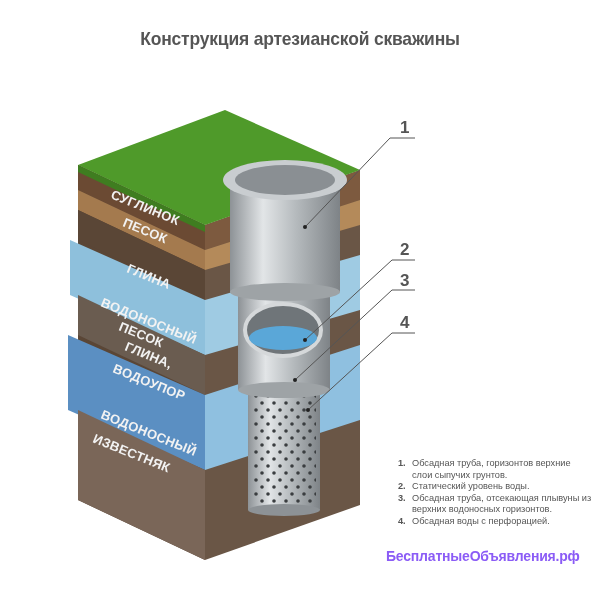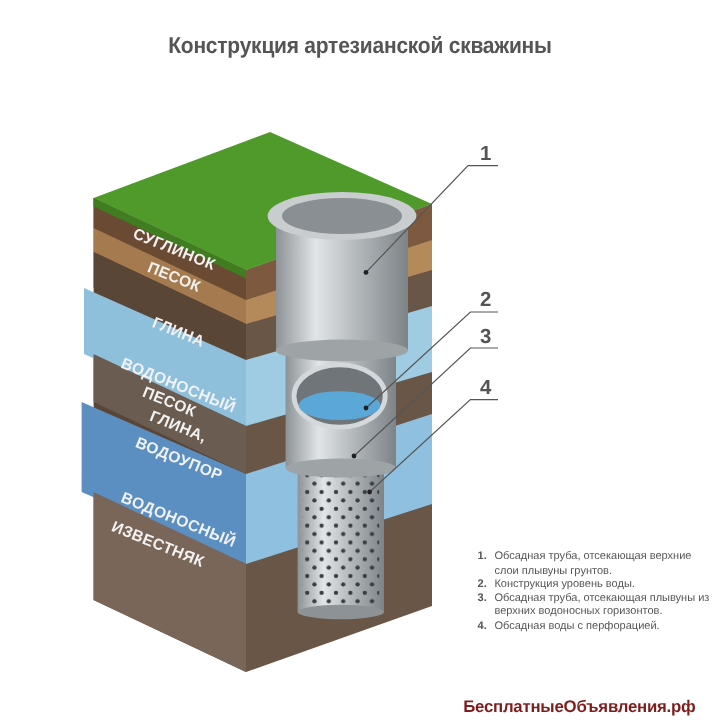--- a/index.html
+++ b/index.html
@@ -5,21 +5,21 @@
     html, body { margin:0; padding:0; background:#ffffff; }
     body { width:600px; height:600px; position:relative; overflow:hidden; font-family:"Liberation Sans", sans-serif; }
     .title { position:absolute; left:0; right:0; top:28px; text-align:center; font-size:19px; font-weight:bold; color:#555555; letter-spacing:-0.2px; transform:scaleX(0.92); }
     svg.scene { position:absolute; left:0; top:0; }
     .layer-label { font-family:"Liberation Sans", sans-serif; font-weight:bold; fill:#f2f2f2; font-size:13px; letter-spacing:0.3px; }
     .num { font-family:"Liberation Sans", sans-serif; font-weight:bold; fill:#555555; font-size:17px; }
     .legend { position:absolute; left:398px; top:458px; width:195px; font-size:9.2px; color:#555555; line-height:11.5px; }
     .legend-item { display:flex; }
     .legend-item .n { width:14px; font-weight:bold; flex:none; }
     .legend-item .t { flex:1; }
-    .watermark { position:absolute; left:386px; top:580px; font-size:14px; color:#7f1d1d; font-weight:bold; letter-spacing:-0.2px; }
+    .watermark { position:absolute; left:386px; top:548px; font-size:14px; color:#8b5cf6; font-weight:bold; letter-spacing:-0.2px; }
   </style>
 </head>
 <body>
 
 <div class="title">Конструкция артезианской скважины</div>
 
 <svg class="scene" width="600" height="600" viewBox="0 0 600 600">
   <defs>
     <linearGradient id="pipeG" x1="0" x2="1" y1="0" y2="0">
       <stop offset="0" stop-color="#8d9296"></stop>
@@ -98,25 +98,25 @@
   <circle cx="308" cy="410" r="2" fill="#222"></circle>
   <text class="num" x="400" y="133">1</text>
   <text class="num" x="400" y="255">2</text>
   <text class="num" x="400" y="286">3</text>
   <text class="num" x="400" y="328">4</text>
 </svg>
 
 <div class="legend">
   <div class="legend-item">
     <span class="n">1.</span>
-    <span class="t">Обсадная труба, отсекающая верхние слои плывуны грунтов.</span>
+    <span class="t">Обсадная труба, горизонтов верхние слои сыпучих грунтов.</span>
   </div>
   <div class="legend-item">
     <span class="n">2.</span>
-    <span class="t">Конструкция уровень воды.</span>
+    <span class="t">Статический уровень воды.</span>
   </div>
   <div class="legend-item">
     <span class="n">3.</span>
     <span class="t">Обсадная труба, отсекающая плывуны из верхних водоносных горизонтов.</span>
   </div>
   <div class="legend-item">
     <span class="n">4.</span>
     <span class="t">Обсадная воды с перфорацией.</span>
   </div>
 </div>

